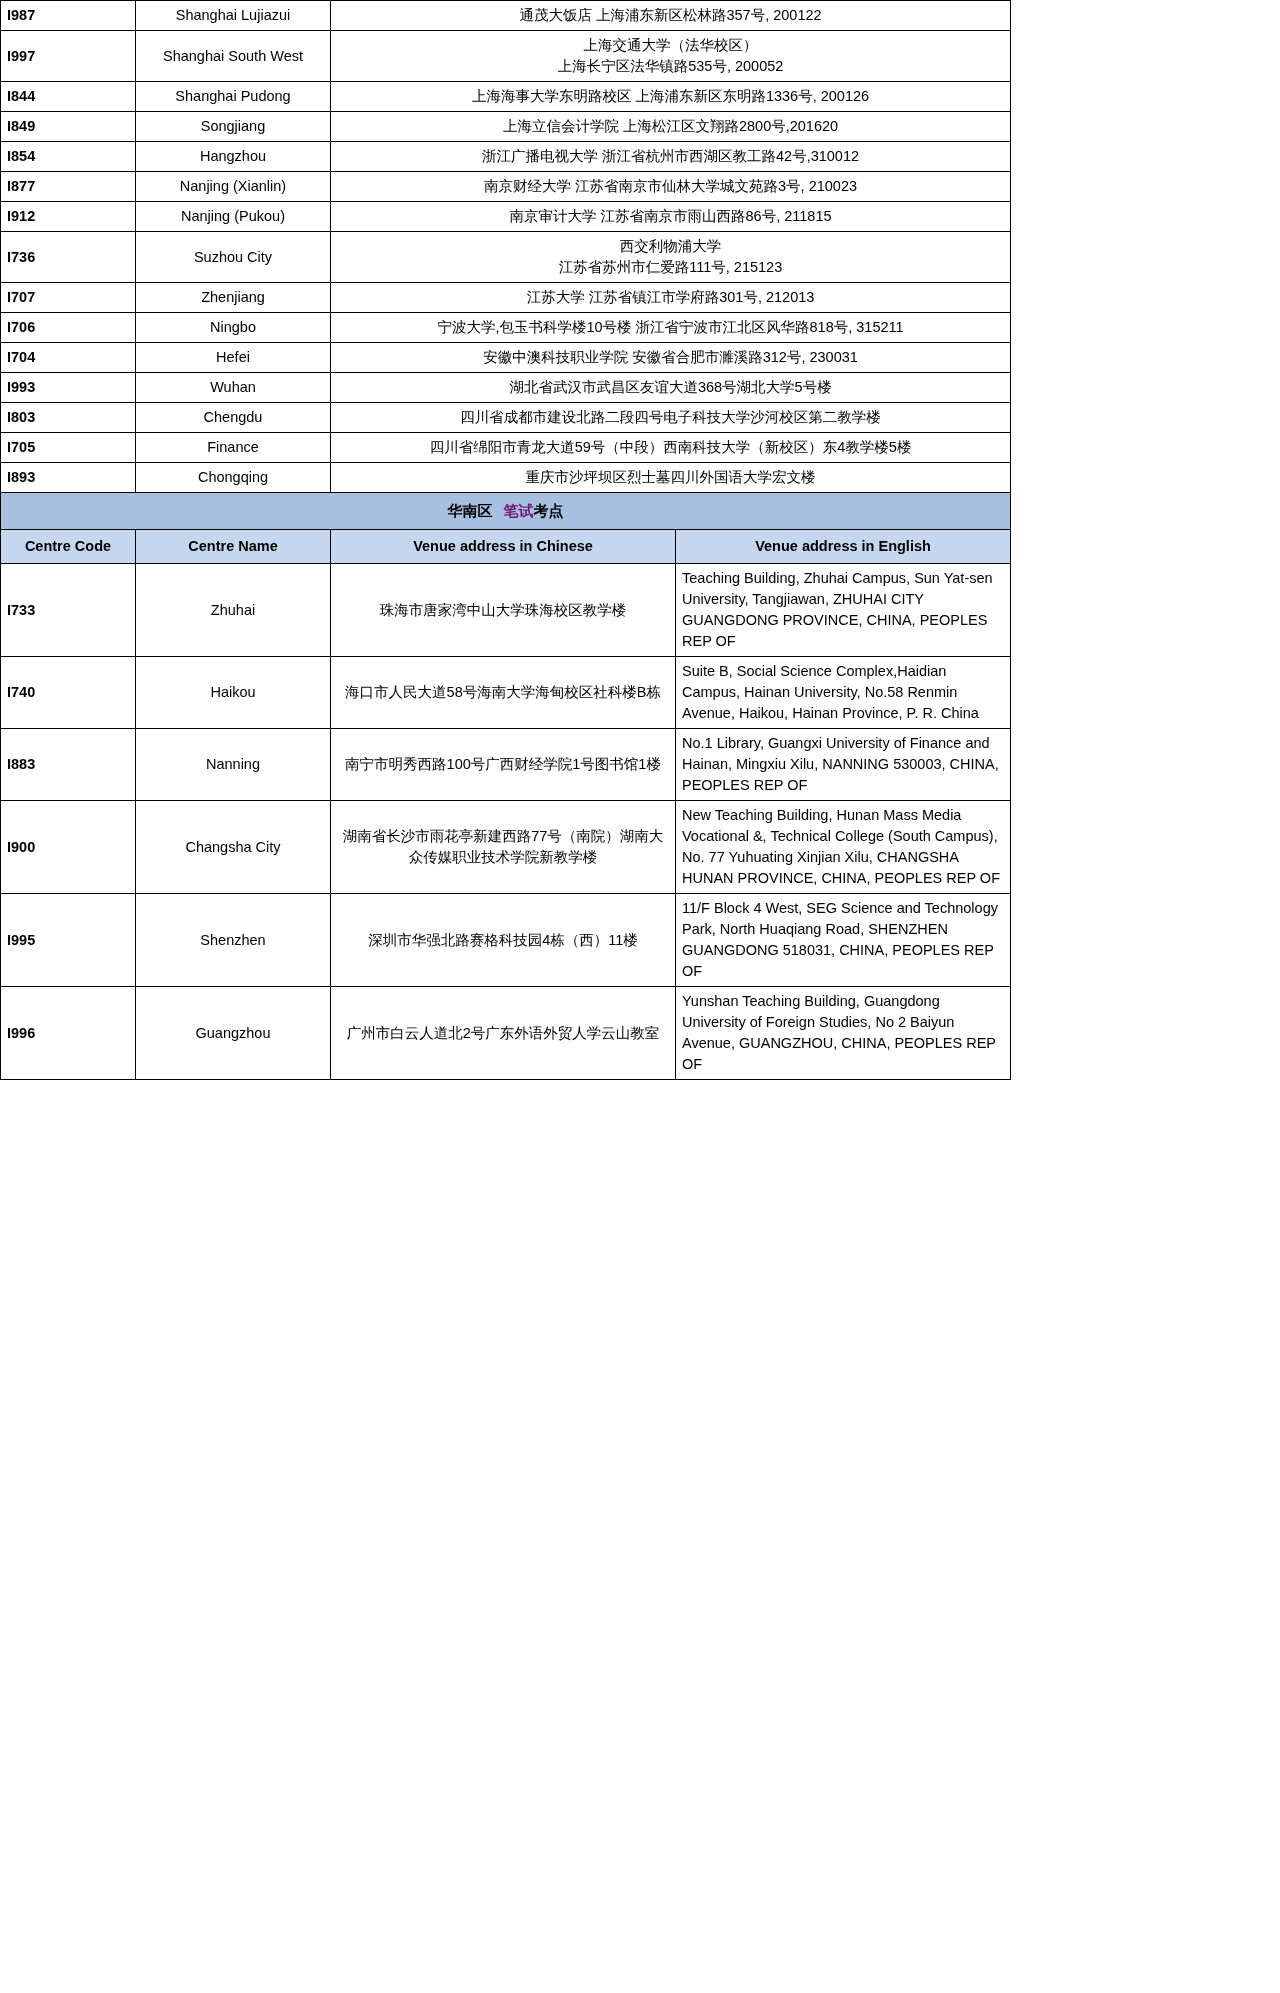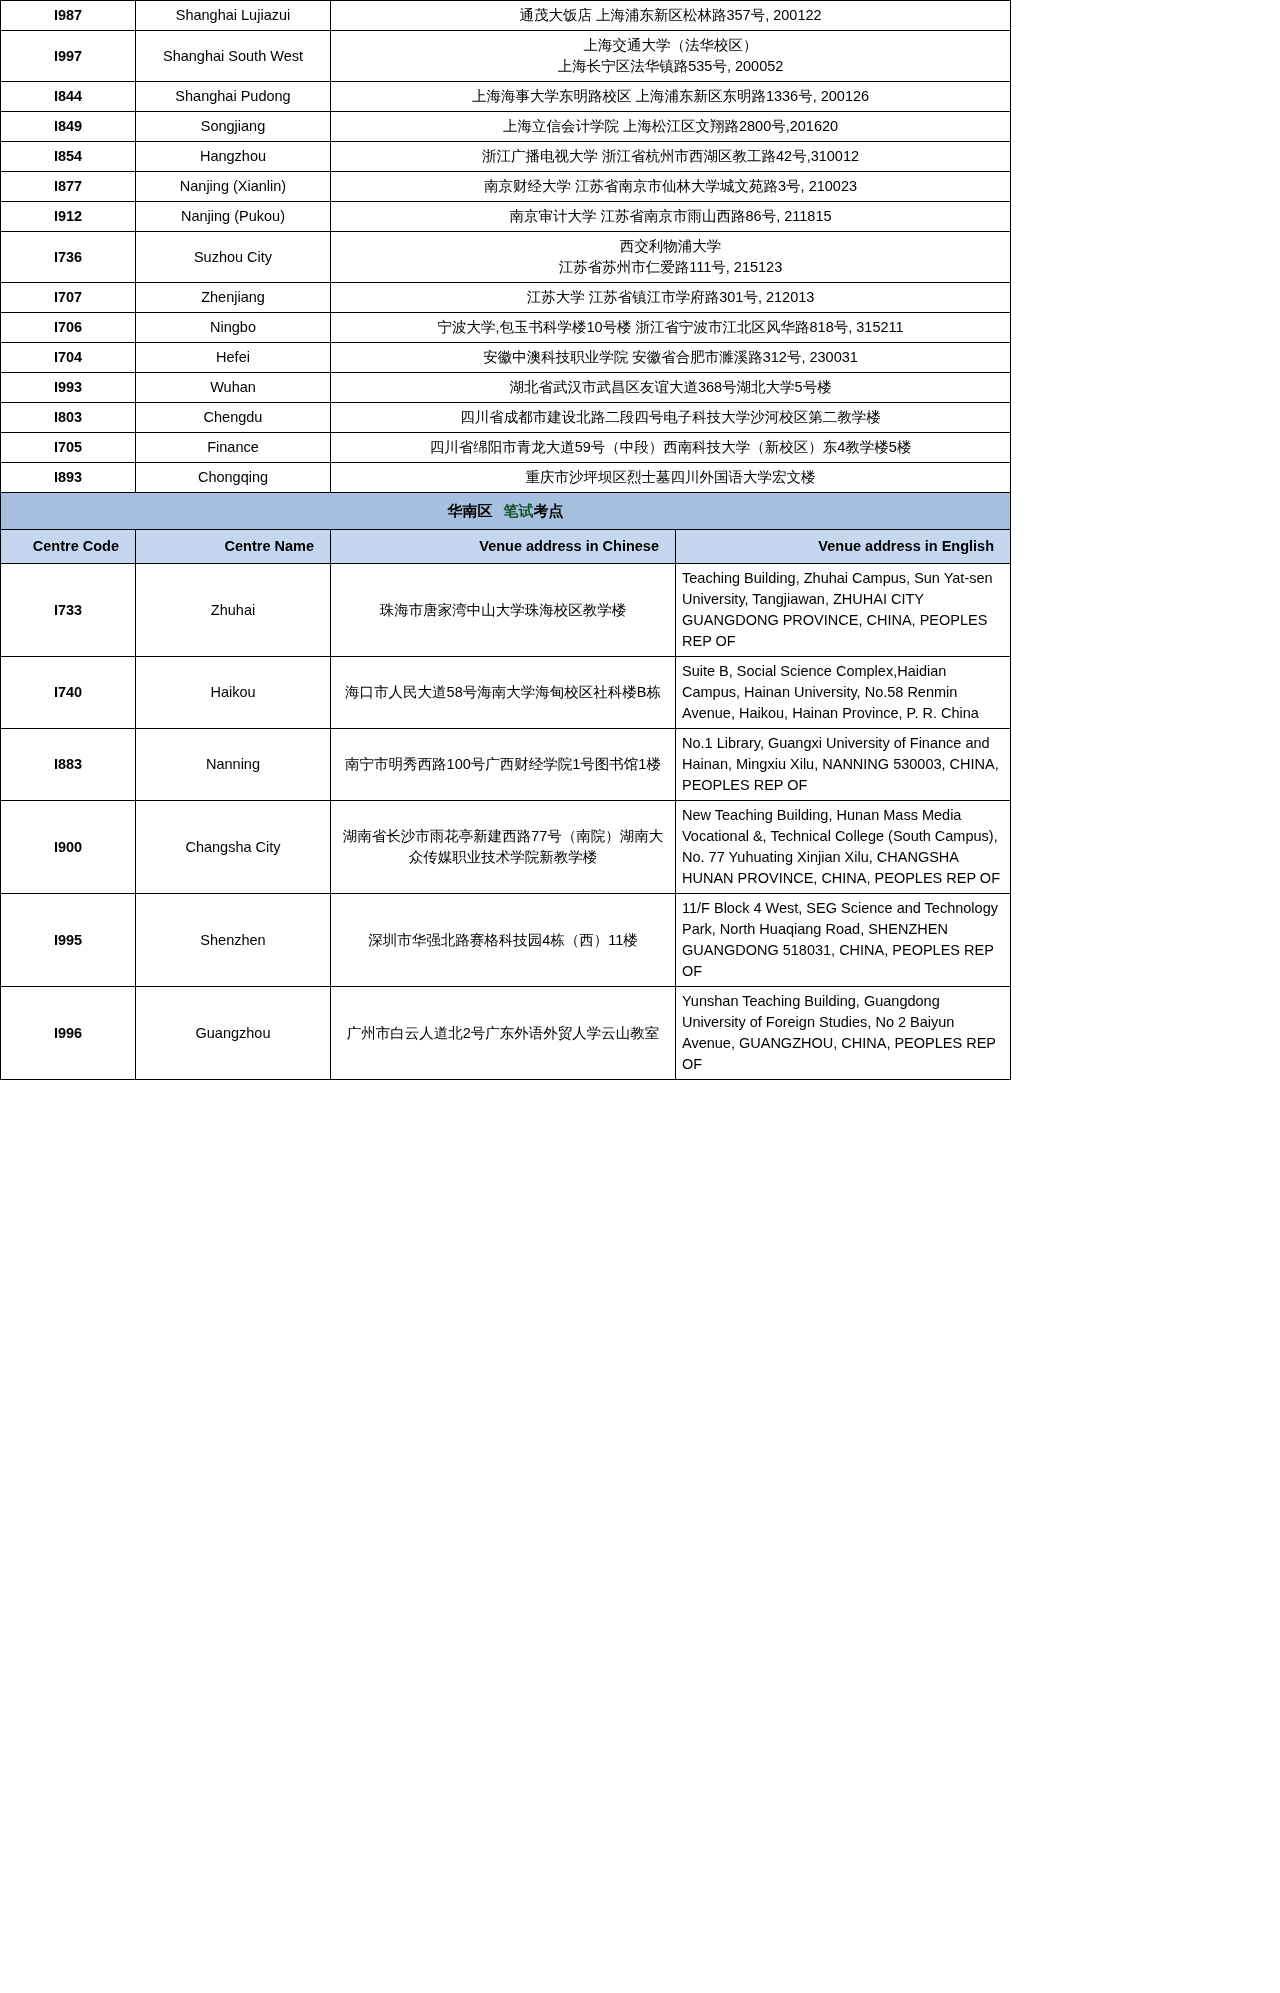--- a/index.html
+++ b/index.html
@@ -30,21 +30,20 @@
     line-height: 1.45;
     vertical-align: middle;
   }
   
   col.c-code  { width: 135px; }
   col.c-name  { width: 195px; }
   col.c-cn    { width: 345px; }
   col.c-en    { width: 335px; }
 
   td.code {
-    text-align: center;
     font-weight: bold;
     font-size: 15px;
   }
   td.name {
     text-align: center;
     font-size: 15px;
   }
   td.addr-cn {
     text-align: center;
     font-size: 14.5px;
@@ -55,24 +54,24 @@
     line-height: 1.45;
   }
   tr.region-banner td {
     background: #a8c0e0;
     text-align: center;
     font-weight: bold;
     font-size: 15px;
     padding: 7px 6px;
     border: 1.6px solid #000000;
   }
-  .banner-red { color: #14532d; margin-left: 11px; }
+  .banner-red { color: #701a75; margin-left: 11px; }
   tr.col-head th {
     background: #c5d7ef;
-    text-align: right;
+    text-align: center;
     font-weight: bold;
     font-size: 14.5px;
     padding: 6px 16px;
   }
   .two-line { white-space: pre-line; margin-left: 40px; }
 </style>
 </head>
 <body>
 
 <div class="page">

